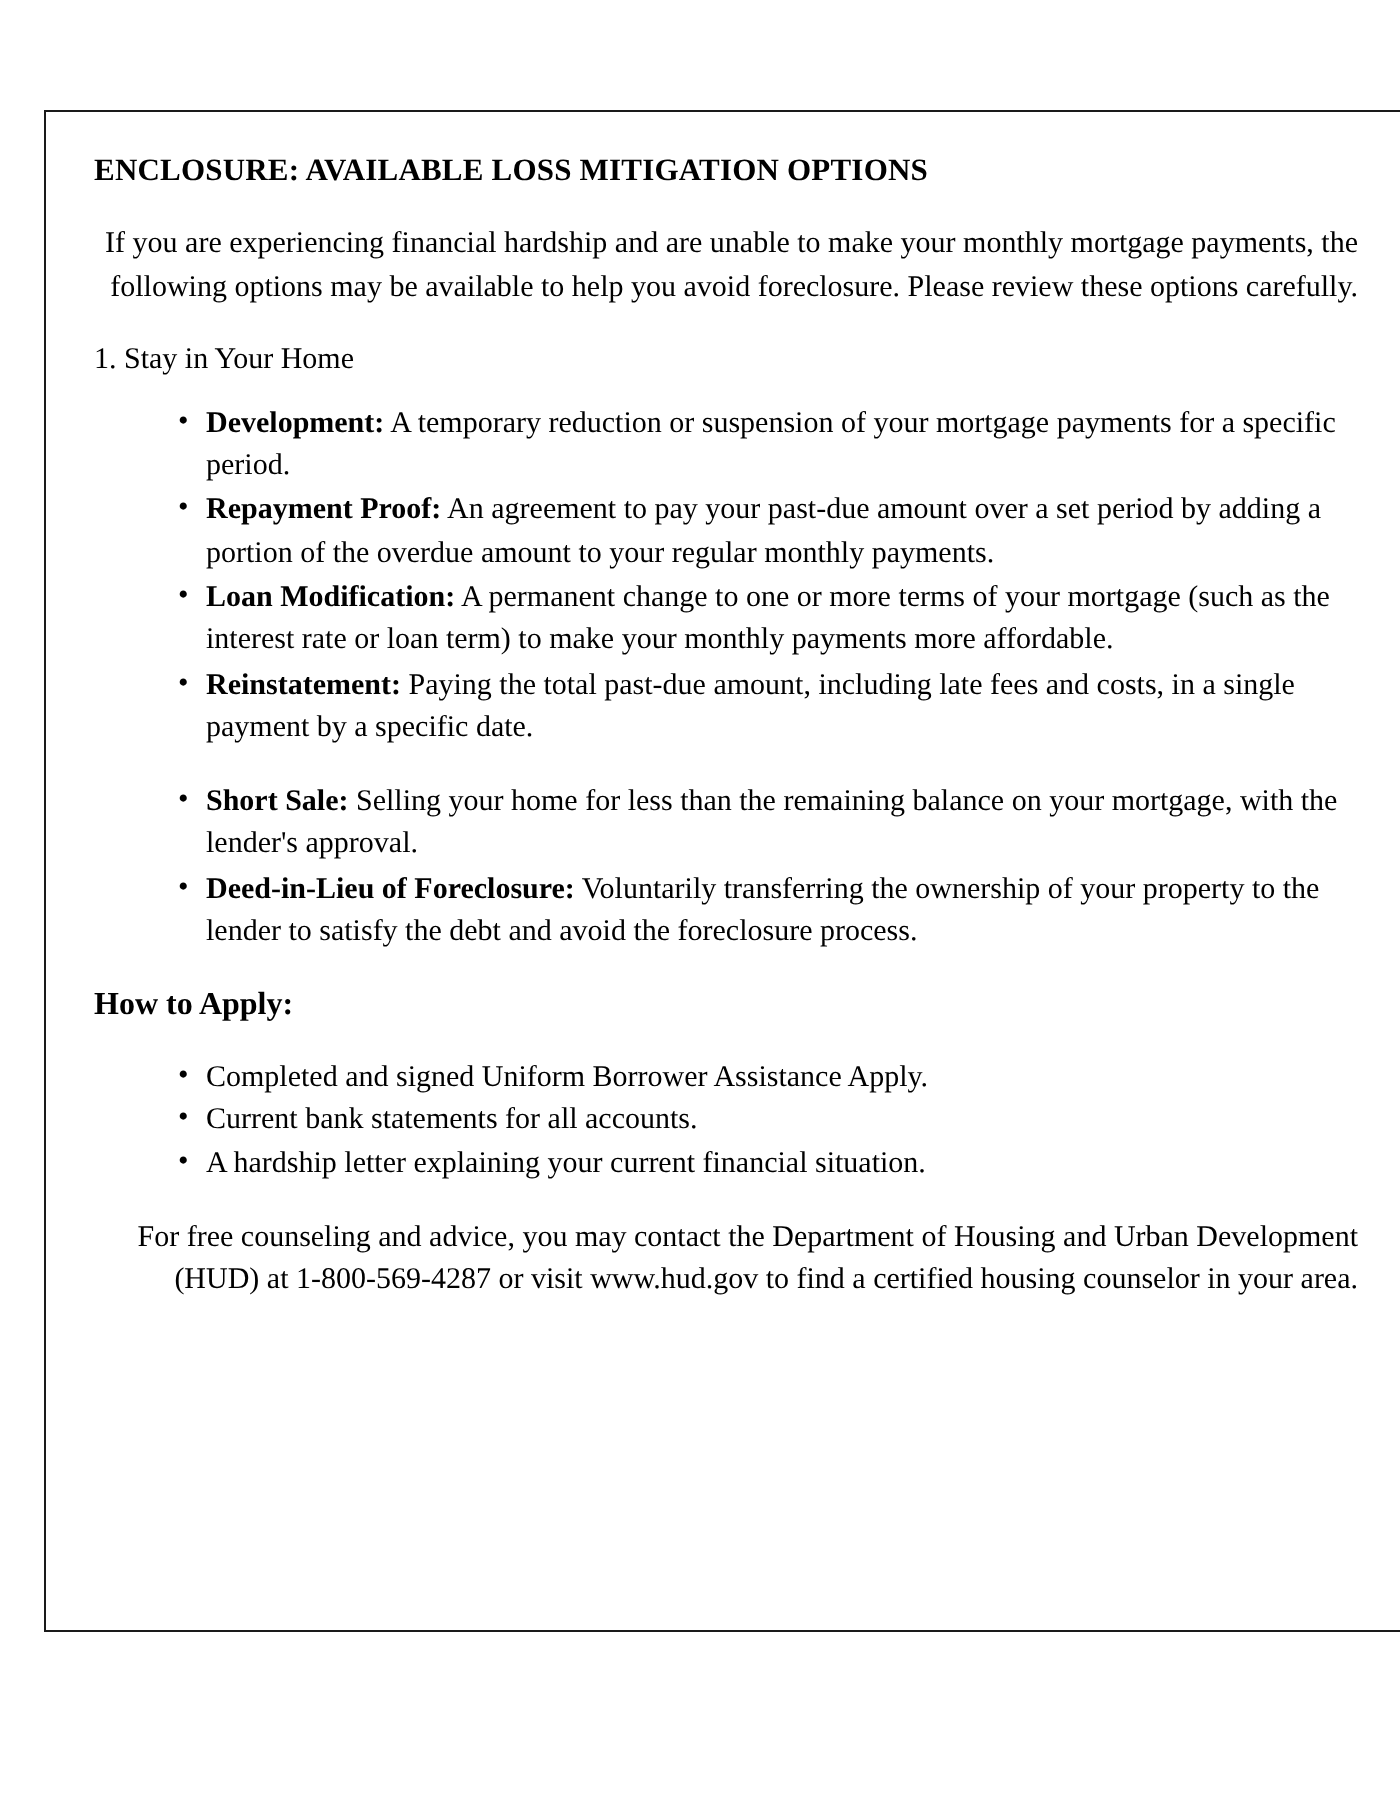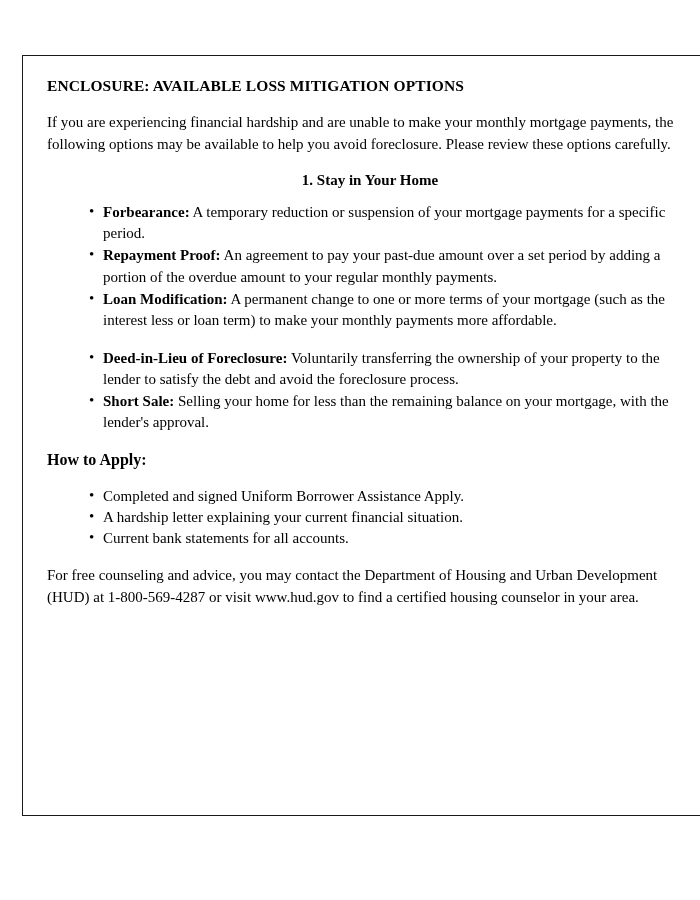--- a/index.html
+++ b/index.html
@@ -37,29 +37,28 @@
     font-weight: bold;
     letter-spacing: 0.1px;
     margin: 0 0 17px 0;
     line-height: 1.25;
   }
 
   p.para {
     font-size: 15px;
     line-height: 1.43;
     margin: 0 0 16px 0;
-    text-align: left;
+    text-align: right;
   }
 
   h2.section-heading {
     font-size: 15px;
-    font-weight: bold;
+    font-weight: normal;
     margin: 0 0 11px 0;
     line-height: 1.3;
-    text-align: center;
   }
 
   h3.sub-heading {
     font-size: 16px;
     font-weight: bold;
     margin: 0 0 15px 0;
     line-height: 1.3;
   }
 
   ul.bullets {
@@ -100,46 +99,49 @@
   <div class="inner">
 
     <h1 class="doc-title">ENCLOSURE: AVAILABLE LOSS MITIGATION OPTIONS</h1>
 
     <p class="para wrap-right">If you are experiencing financial hardship and are unable to make your monthly mortgage payments, the following options may be available to help you avoid foreclosure. Please review these options carefully.</p>
 
     <h2 class="section-heading">1. Stay in Your Home</h2>
 
     <ul class="bullets">
       <li>
-        <span class="term">Forbearance:</span><span> A temporary reduction or suspension of your mortgage payments for a specific period.</span>
+        <span class="term">Development:</span><span> A temporary reduction or suspension of your mortgage payments for a specific period.</span>
       </li>
       <li>
         <span class="term">Repayment Proof:</span><span> An agreement to pay your past-due amount over a set period by adding a portion of the overdue amount to your regular monthly payments.</span>
       </li>
       <li>
-        <span class="term">Loan Modification:</span><span> A permanent change to one or more terms of your mortgage (such as the interest less or loan term) to make your monthly payments more affordable.</span>
+        <span class="term">Loan Modification:</span><span> A permanent change to one or more terms of your mortgage (such as the interest rate or loan term) to make your monthly payments more affordable.</span>
+      </li>
+      <li>
+        <span class="term">Reinstatement:</span><span> Paying the total past-due amount, including late fees and costs, in a single payment by a specific date.</span>
       </li>
     </ul>
 
 
     <ul class="bullets">
       <li>
-        <span class="term">Deed-in-Lieu of Foreclosure:</span><span> Voluntarily transferring the ownership of your property to the lender to satisfy the debt and avoid the foreclosure process.</span>
+        <span class="term">Short Sale:</span><span> Selling your home for less than the remaining balance on your mortgage, with the lender's approval.</span>
       </li>
       <li>
-        <span class="term">Short Sale:</span><span> Selling your home for less than the remaining balance on your mortgage, with the lender's approval.</span>
+        <span class="term">Deed-in-Lieu of Foreclosure:</span><span> Voluntarily transferring the ownership of your property to the lender to satisfy the debt and avoid the foreclosure process.</span>
       </li>
     </ul>
 
     <h3 class="sub-heading">How to Apply:</h3>
 
 
     <ul class="bullets tight">
       <li>Completed and signed Uniform Borrower Assistance Apply.</li>
+      <li>Current bank statements for all accounts.</li>
       <li>A hardship letter explaining your current financial situation.</li>
-      <li>Current bank statements for all accounts.</li>
     </ul>
 
 
     <p class="para wrap-right">For free counseling and advice, you may contact the Department of Housing and Urban Development (HUD) at 1-800-569-4287 or visit www.hud.gov to find a certified housing counselor in your area.</p>
 
   </div>
 </div>
 
 </body></html>

